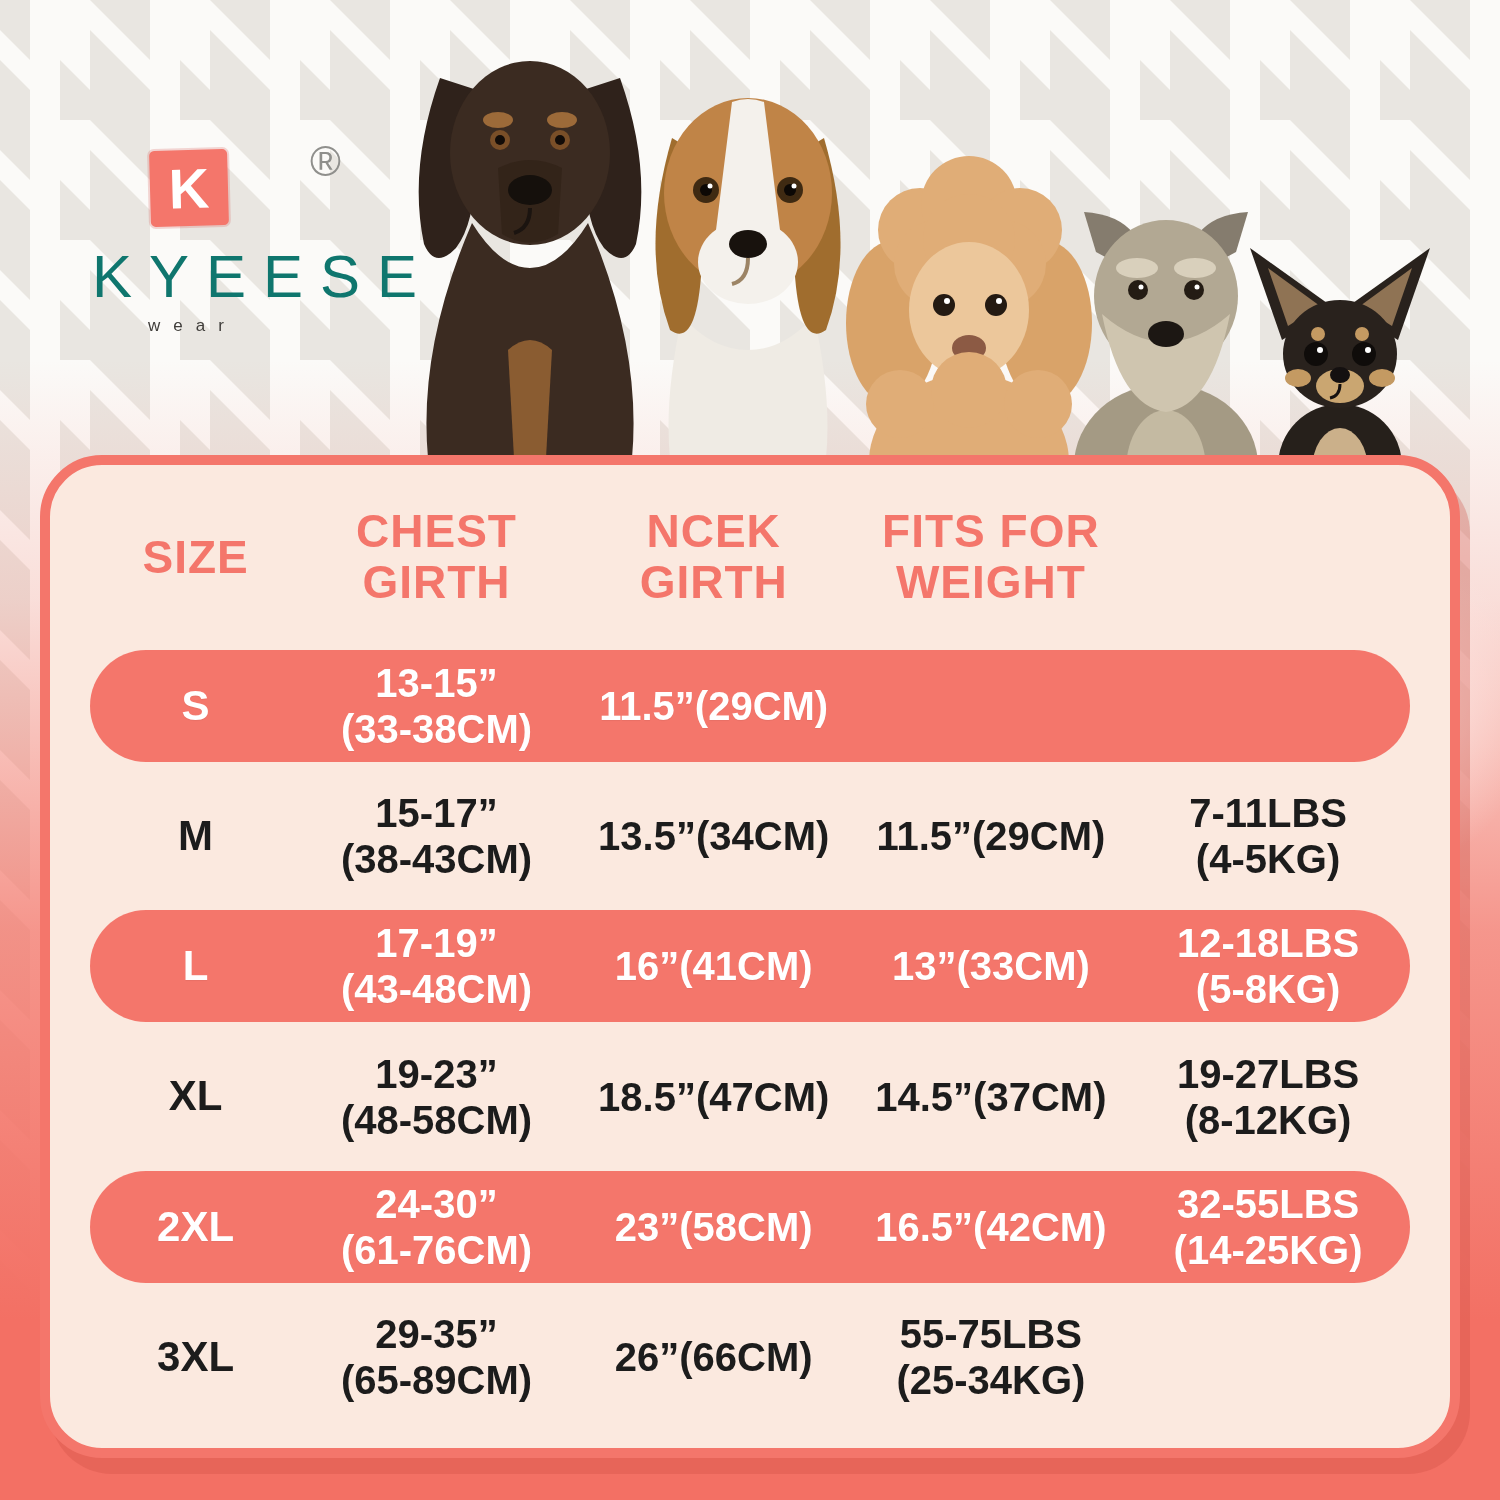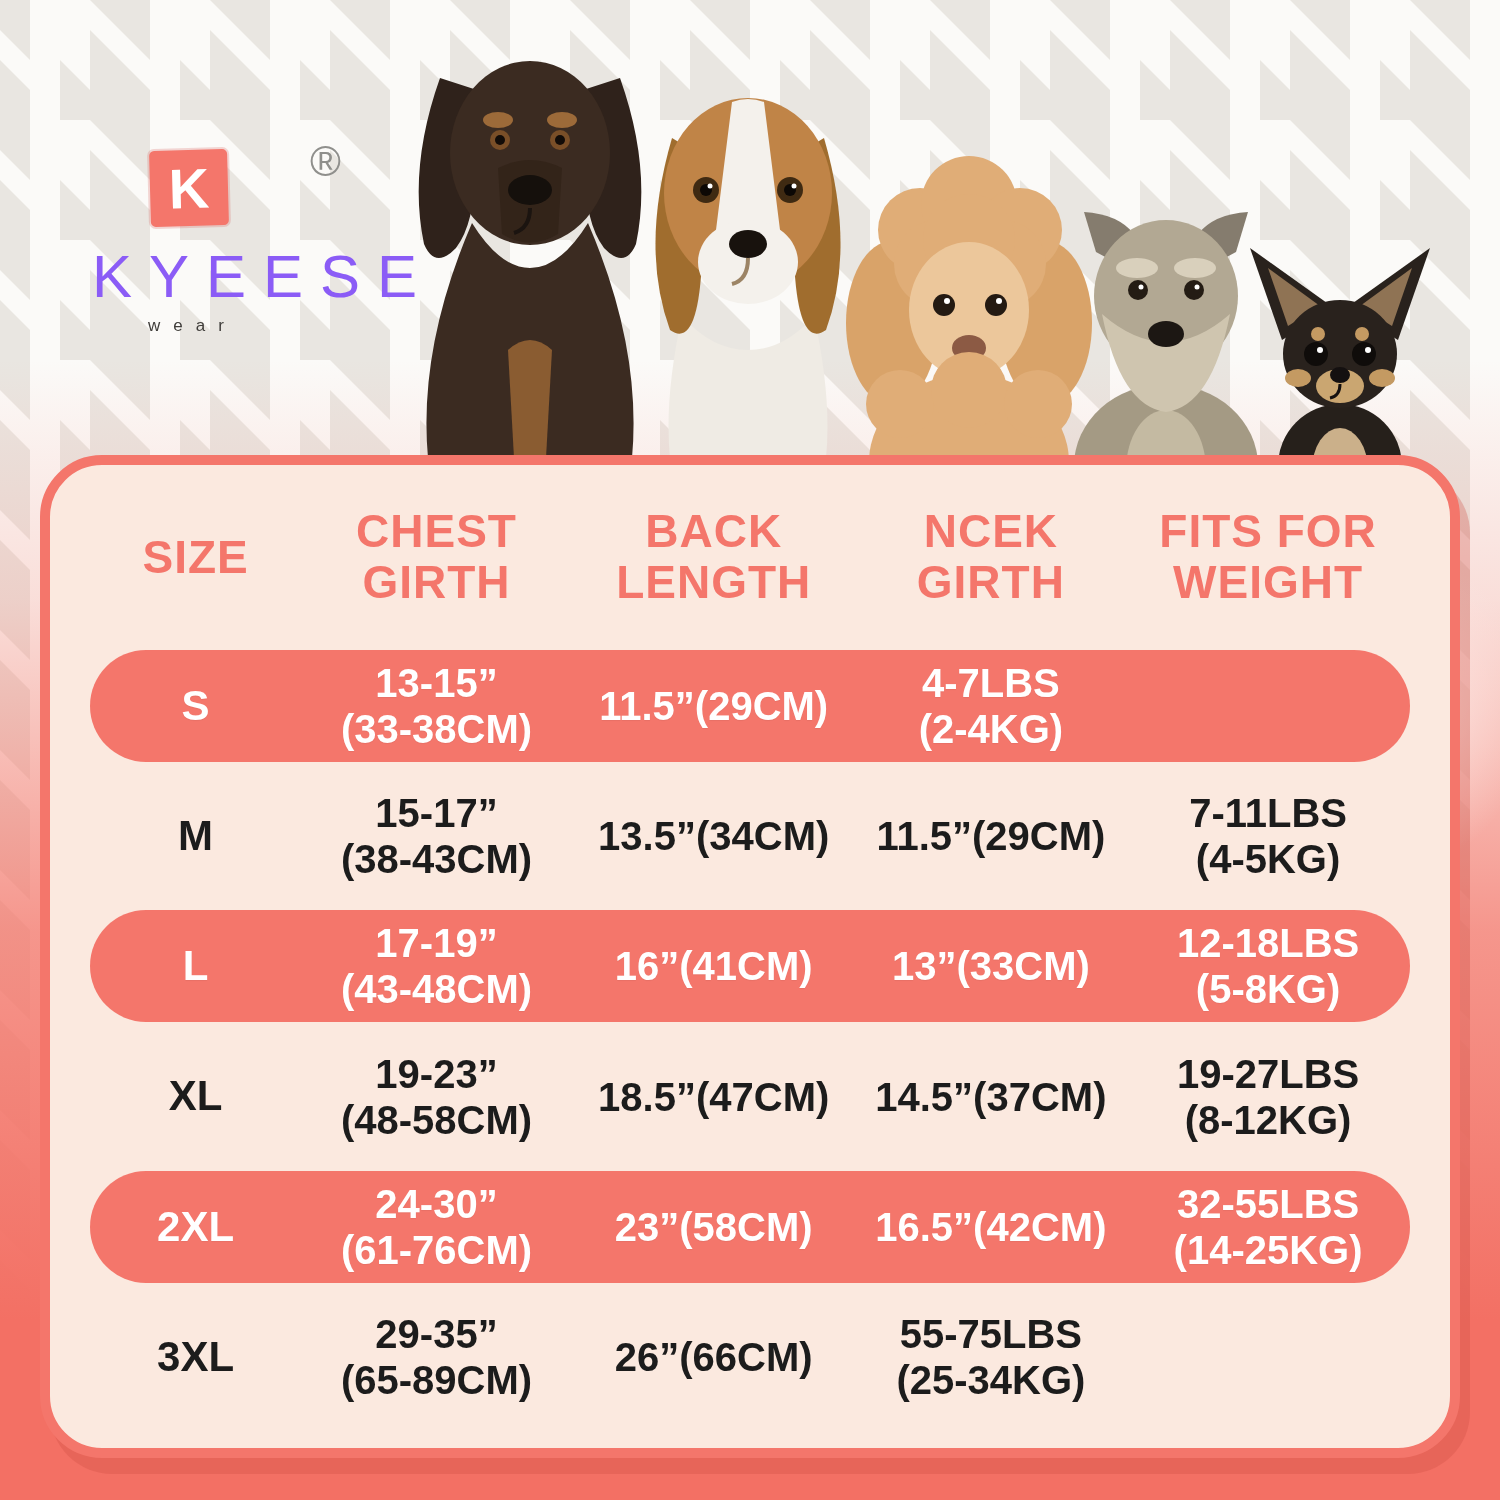--- a/index.html
+++ b/index.html
@@ -30,21 +30,21 @@
   
   .logo{position:absolute;left:90px;top:140px;width:340px;height:230px;}
   .logo-k{
     position:absolute;left:60px;top:10px;width:78px;height:76px;
     background:var(--accent);color:#fff;
     display:flex;align-items:center;justify-content:center;
     font-size:56px;font-weight:700;border-radius:5px;transform:rotate(-1.5deg);
     box-shadow:0 0 0 2px rgba(217,101,94,0.25);
   }
   .logo-reg{position:absolute;left:220px;top:-2px;font-size:42px;color:#8f8f8c;font-weight:400;}
-  .logo-name{position:absolute;left:2px;top:102px;font-size:60px;color:#8b5cf6;letter-spacing:17px;font-weight:500;white-space:nowrap;}
+  .logo-name{position:absolute;left:2px;top:102px;font-size:60px;color:#0f766e;letter-spacing:17px;font-weight:500;white-space:nowrap;}
   .logo-wear{position:absolute;left:58px;top:176px;font-size:17px;color:#403e3b;letter-spacing:13px;font-weight:500;}
 
   
   .panel{
     position:absolute;left:40px;top:455px;width:1420px;height:1003px;
     box-sizing:border-box;background:var(--panel);
     border:10px solid var(--accent);border-radius:62px;
     box-shadow:10px 16px 0 rgba(205,77,67,0.30);
   }
   .chart{position:absolute;inset:0;padding:15px 40px 26px;display:flex;flex-direction:column;}
@@ -183,35 +183,31 @@
     <div class="logo-wear">wear</div>
   </div>
 
   <div class="panel">
     <div class="chart">
 
       <div class="thead">
         <div class="th">SIZE</div>
         <div class="th">CHEST
 GIRTH</div>
-        <div class="th">BACK
-LENGTH</div>
         <div class="th">NCEK
 GIRTH</div>
         <div class="th">FITS FOR
 WEIGHT</div>
       </div>
 
       <div class="row row--hl">
         <div class="td td--size">S</div>
         <div class="td">13-15”
 (33-38CM)</div>
         <div class="td">11.5”(29CM)</div>
-        <div class="td">4-7LBS
-(2-4KG)</div>
       </div>
 
       <div class="row">
         <div class="td td--size">M</div>
         <div class="td">15-17”
 (38-43CM)</div>
         <div class="td">13.5”(34CM)</div>
         <div class="td">11.5”(29CM)</div>
         <div class="td">7-11LBS
 (4-5KG)</div>

